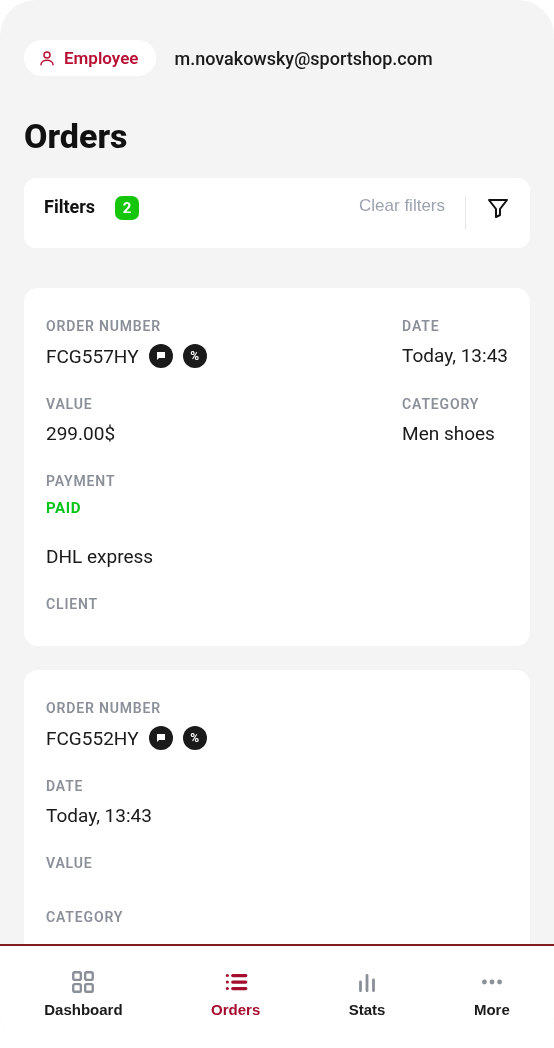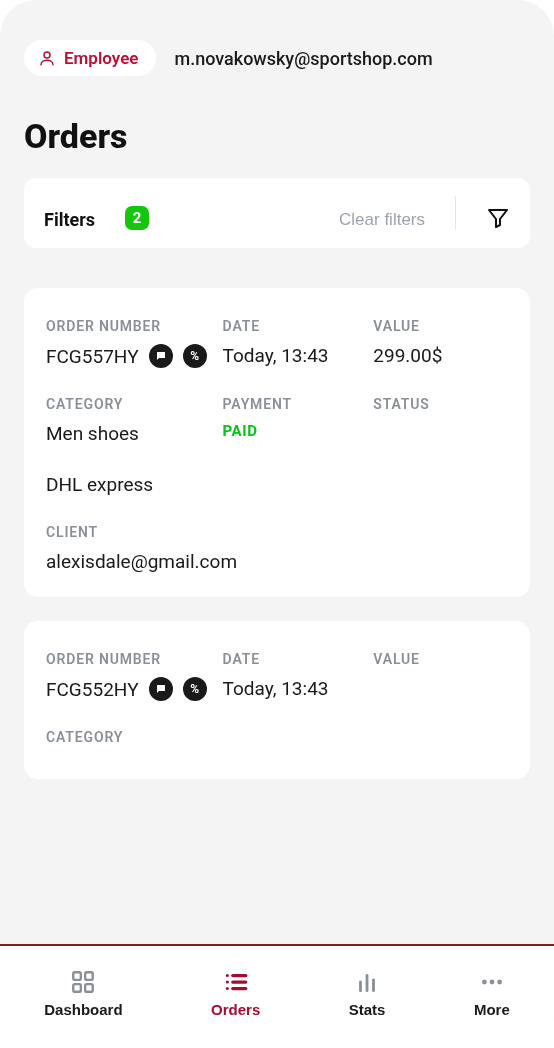--- a/index.html
+++ b/index.html
@@ -47,23 +47,23 @@
   .email { color: #1a1a1a; font-size: 18px; font-weight: 500; }
 
   
   .page-title { font-size: 34px; font-weight: 800; color: #111; margin-bottom: 22px; }
 
   
   .filters-bar {
     background: #fff;
     border-radius: 12px;
     display: flex;
-    align-items: flex-end;
+    align-items: flex-start;
     padding: 18px 20px;
-    gap: 30px;
+    gap: 20px;
     margin-bottom: 40px;
   }
   .filters-label { font-size: 18px; font-weight: 700; color: #111; }
   .filter-count {
     background: #16c60c;
     color: #fff;
     font-weight: 700;
     border-radius: 7px;
     font-size: 15px;
     min-width: 24px;
@@ -79,21 +79,21 @@
 
   
   .order-card {
     background: #fff;
     border-radius: 14px;
     padding: 30px 22px 24px 22px;
     margin-bottom: 24px;
   }
   .grid2 {
     display: grid;
-    grid-template-columns: 1fr 1fr 1fr;
+    grid-template-columns: 1fr;
     row-gap: 28px;
     column-gap: 16px;
   }
   .field-label {
     color: #8a8f98;
     font-size: 14px;
     font-weight: 600;
     letter-spacing: 0.06em;
     margin-bottom: 10px;
   }
@@ -186,28 +186,26 @@
         </div>
         <div>
           <div class="field-label">CATEGORY</div>
           <div class="field-value">Men shoes</div>
         </div>
         <div>
           <div class="field-label">PAYMENT</div>
           <div class="field-value paid">PAID</div>
         </div>
         <div>
-          <div class="field-label">STATUS</div>
         </div>
         <div class="full-row">
           <div class="field-value">DHL express</div>
         </div>
         <div class="full-row">
           <div class="field-label">CLIENT</div>
-          <div class="field-value">alexisdale@gmail.com</div>
         </div>
       </div>
     </div>
 
     <div class="order-card">
       <div class="grid2">
         <div>
           <div class="field-label">ORDER NUMBER</div>
           <div class="order-num-row">
             <span class="field-value">FCG552HY</span>

